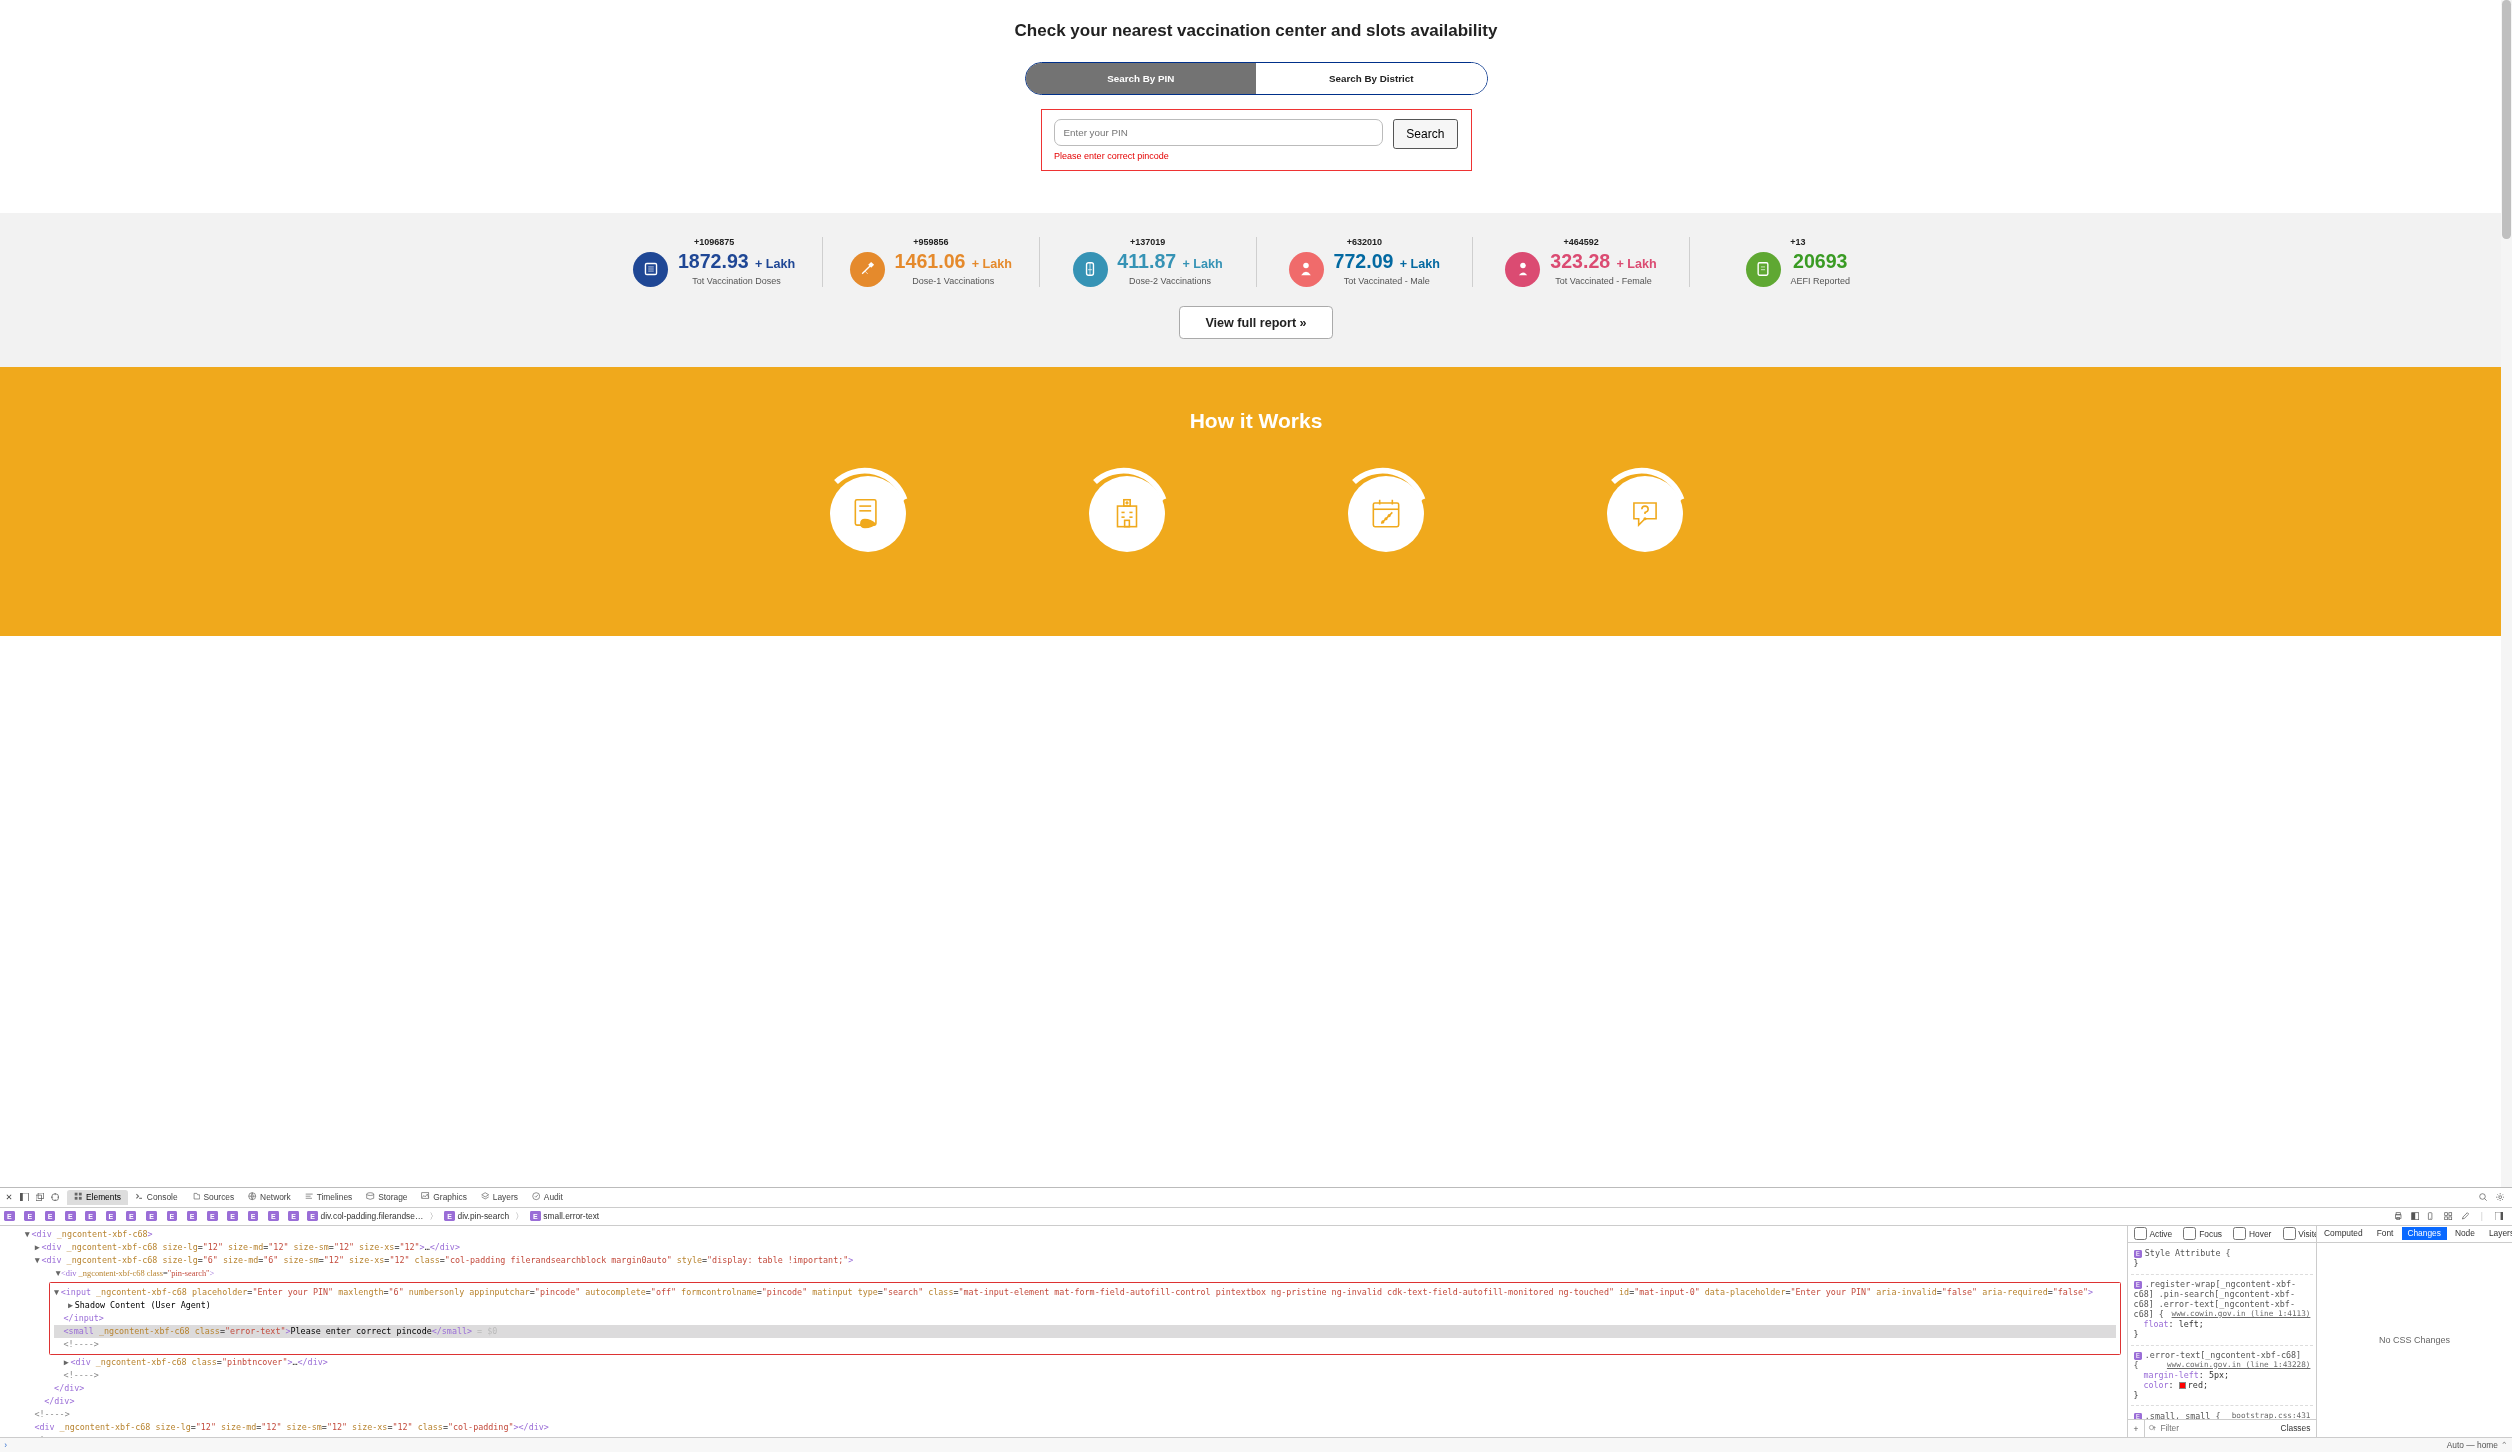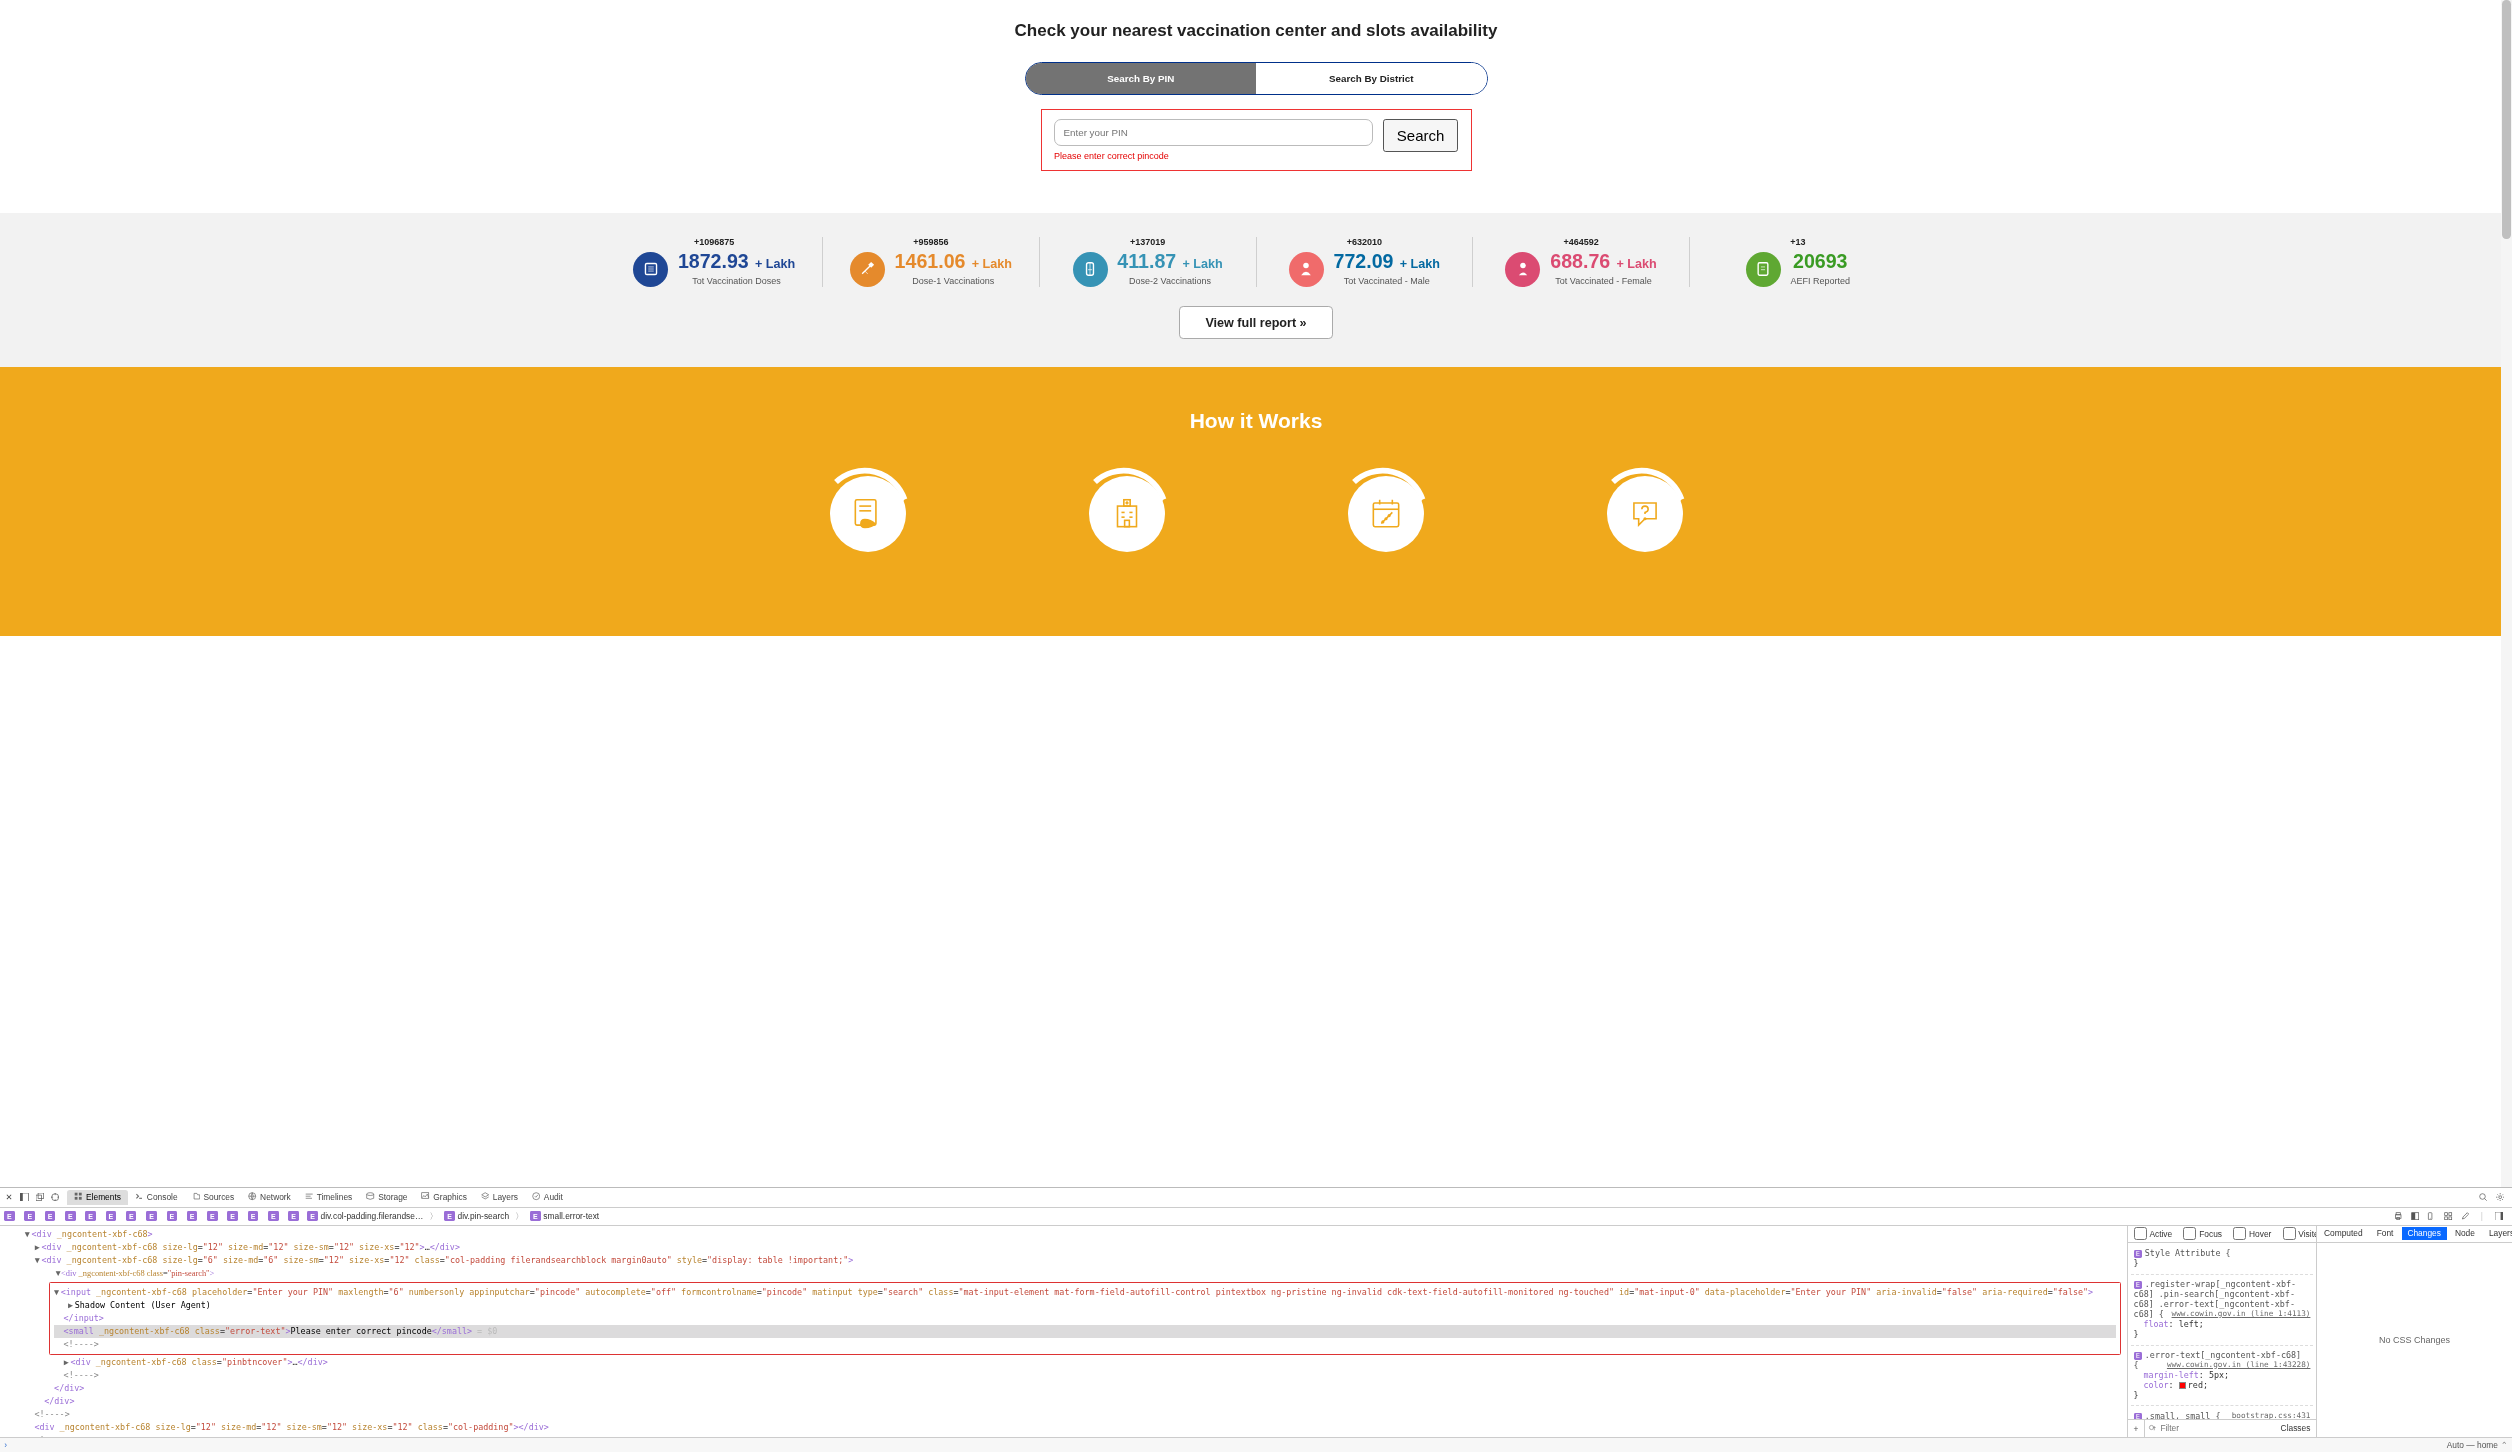--- a/index.html
+++ b/index.html
@@ -8,21 +8,21 @@
 .headline { text-align: center; font-size: 17px; font-weight: 700; color: #222; margin-bottom: 21px; }
 .tabrow { display: flex; justify-content: center; margin-bottom: 14px; }
 .tabpill { display: flex; border: 0.7px solid #00308a; border-radius: 701px; overflow: hidden; width: 463px; }
 .tabpill .tab { flex: 1; text-align: center; padding: 9.8px 0; font-size: 9.8px; font-weight: 600; cursor: pointer; }
 .tabpill .tab.active { background: #737373; color: #fff; }
 .tabpill .tab.inactive { background: #fff; color: #222; }
 .searchbox-highlight { width: 431px; margin: 0 auto; border: 1.4px solid #e33; padding: 9.8px 12.6px 9.8px 12.6px; display: flex; gap: 9.8px; align-items: flex-start; }
 .searchbox-col { flex: 1; }
 .searchbox-highlight input { width: 100%; padding: 7px 8.4px; font-size: 9.8px; border: 0.7px solid #bbb; border-radius: 7px; outline: none; }
 .searchbox-highlight .err { color: #e40000; font-size: 9px; margin-top: 4.2px; display: block; }
-.searchbox-highlight button { padding: 7px 12.6px; border: 0.7px solid #555; border-radius: 2.8px; background: #f6f6f6; font-size: 15px; cursor: pointer; font-weight: 500; }
+.searchbox-highlight button { padding: 7px 12.6px; border: 0.7px solid #555; border-radius: 2.8px; background: #f6f6f6; font-size: 12px; cursor: pointer; font-weight: 500; }
 .stats-band { background: #f2f2f2; padding: 24px 0 28px 0; }
 .stats-row { display: flex; justify-content: space-between; max-width: 1319px; margin: 0 auto; padding: 0 9.8px; }
 .stat-cell { flex: 1; display: flex; flex-direction: column; align-items: center; border-right: 0.7px solid #cfcfcf; padding: 0 7px; }
 .stat-cell:last-child { border-right: none; }
 .stat-delta { font-size: 9px; font-weight: 700; color: #222; margin-bottom: 4.2px; }
 .stat-main { display: flex; align-items: center; gap: 9.8px; }
 .stat-circle { width: 35px; height: 35px; border-radius: 50%; display: flex; align-items: center; justify-content: center; color: #fff; }
 .stat-circle svg { width: 18px; height: 18px; fill: #fff; }
 .c-blue  { background: #1f4795; }
 .c-orange{ background: #e58a2c; }
@@ -206,21 +206,21 @@
       <div class="stat-cell">
         <div class="stat-delta">+464592</div>
         <div class="stat-main">
           <div class="stat-circle c-rose">
             <svg viewBox="0 0 26 26">
               <circle cx="13" cy="8" r="4" fill="#fff"></circle>
               <path d="M7 22 q6-8 12 0z" fill="#fff"></path>
             </svg>
           </div>
           <div class="stat-val">
-            <div><span class="stat-num t-rose">688.76</span><span class="stat-unit t-rose"> + Lakh</span></div>
+            <div><span class="stat-num t-rose">323.28</span><span class="stat-unit t-rose"> + Lakh</span></div>
             <div class="stat-label">Tot Vaccinated - Female</div>
           </div>
         </div>
       </div>
       <div class="stat-cell">
         <div class="stat-delta">+13</div>
         <div class="stat-main">
           <div class="stat-circle c-green">
             <svg viewBox="0 0 26 26">
               <rect x="6" y="4" width="14" height="18" rx="2" fill="none" stroke="#fff" stroke-width="2"></rect>

